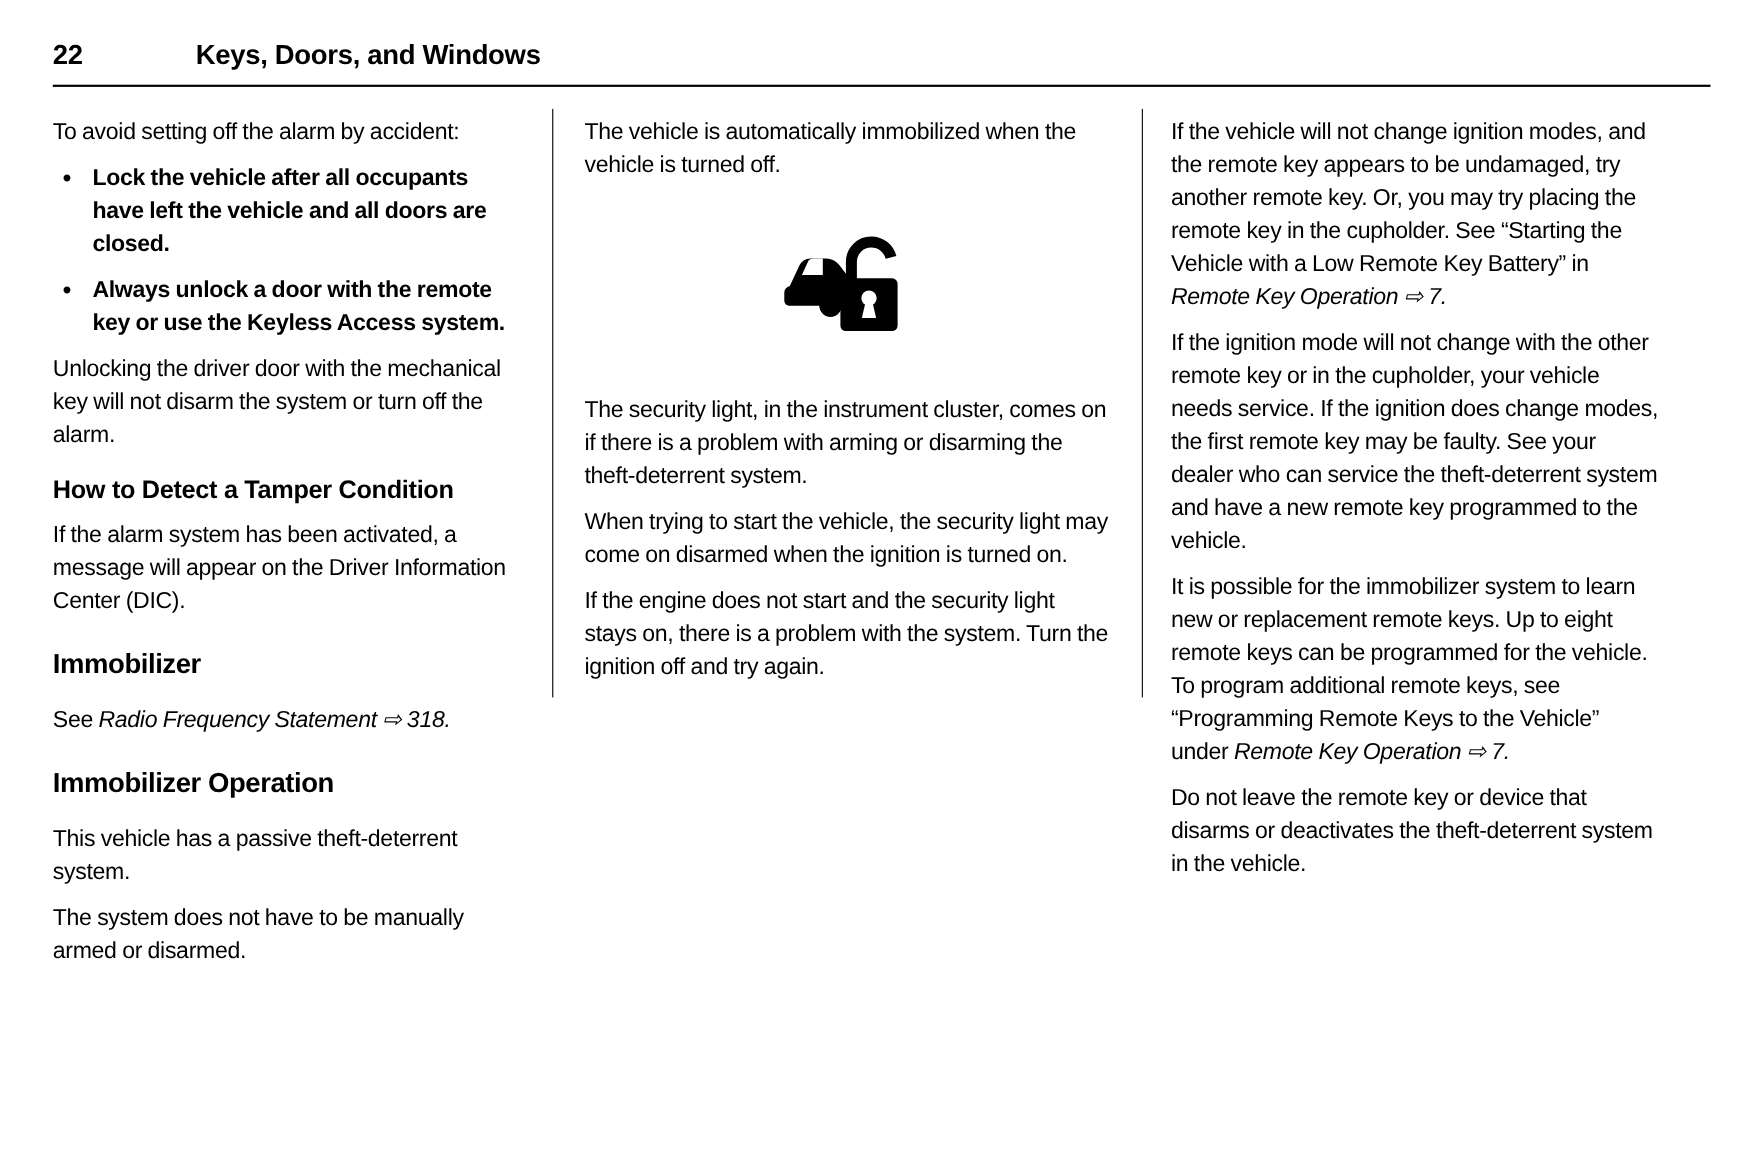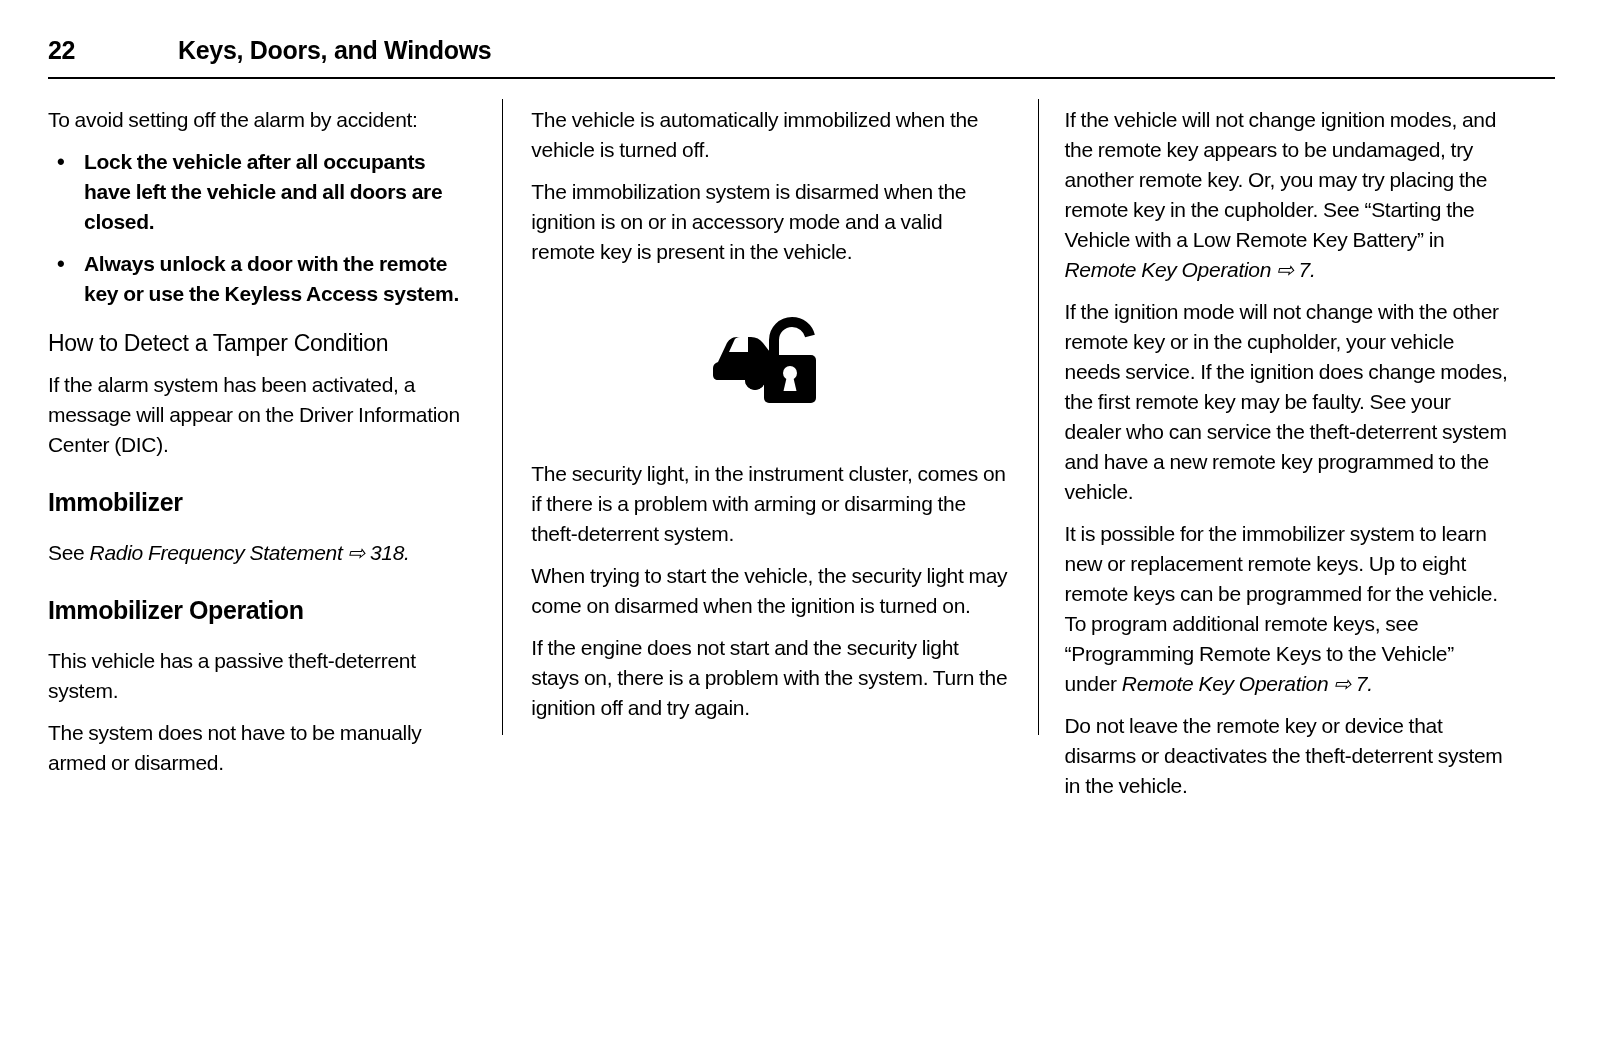--- a/index.html
+++ b/index.html
@@ -45,21 +45,21 @@
   }
   .bullet::before {
     content: "\2022";
     position: absolute;
     left: 9px;
     top: 0;
     font-size: 22px;
   }
   h3.sub {
     font-size: 23px;
-    font-weight: normal;
+    font-weight: bold;
     line-height: 29px;
     letter-spacing: -0.3px;
     margin: 20px 0 12px 0;
   }
   h2.main {
     font-size: 25px;
     font-weight: bold;
     line-height: 36px;
     letter-spacing: -0.4px;
     margin: 24px 0 18px 0;
@@ -85,20 +85,21 @@
   <main class="columns">
 
     <section class="col col1">
       <p class="body">To avoid setting off the alarm by accident:</p>
 
       <ul class="bullets">
         <li class="bullet">Lock the vehicle after all occupants have left the vehicle and all doors are closed.</li>
         <li class="bullet">Always unlock a door with the remote key or use the Keyless Access system.</li>
       </ul>
 
+      <p class="body">Unlocking the driver door with the mechanical key will not disarm the system or turn off the alarm.</p>
 
       <h3 class="sub">How to Detect a Tamper Condition</h3>
 
 
       <p class="body">If the alarm system has been activated, a message will appear on the Driver Information Center (DIC).</p>
 
       <h2 class="main">Immobilizer</h2>
 
       <p class="body">
         <span>See</span>
@@ -107,21 +108,20 @@
       </p>
 
       <h2 class="main">Immobilizer Operation</h2>
 
       <p class="body">This vehicle has a passive theft-deterrent system.</p>
       <p class="body">The system does not have to be manually armed or disarmed.</p>
     </section>
 
     <section class="col col2">
       <p class="body">The vehicle is automatically immobilized when the vehicle is turned off.</p>
-      <p class="body">The immobilization system is disarmed when the ignition is on or in accessory mode and a valid remote key is present in the vehicle.</p>
 
       <figure class="icon-figure">
         <svg width="120" height="98" viewBox="0 0 120 98" aria-hidden="true">
 
           <path d="M3 64 l0 -7 c0 -3 2 -5 5 -6 l8 -17 c2 -5 6 -8 11 -8 h14 c5 0 9 2 12 6 l10 13 v24 h-8 a10 10 0 0 1 -20 0 h-27 c-3 0 -5 -2 -5 -5 z" fill="#000"></path>
           <circle cx="45" cy="69" r="10" fill="#000"></circle>
           <path d="M19 41 l5 -11 c1 -3 3 -4 6 -4 h8 v15 z" fill="#fff"></path>
 
           <path d="M64 46 v-17 c0 -10 8 -18 18 -18 c9 0 16 6 18 14" fill="none" stroke="#000" stroke-width="10"></path>
 

